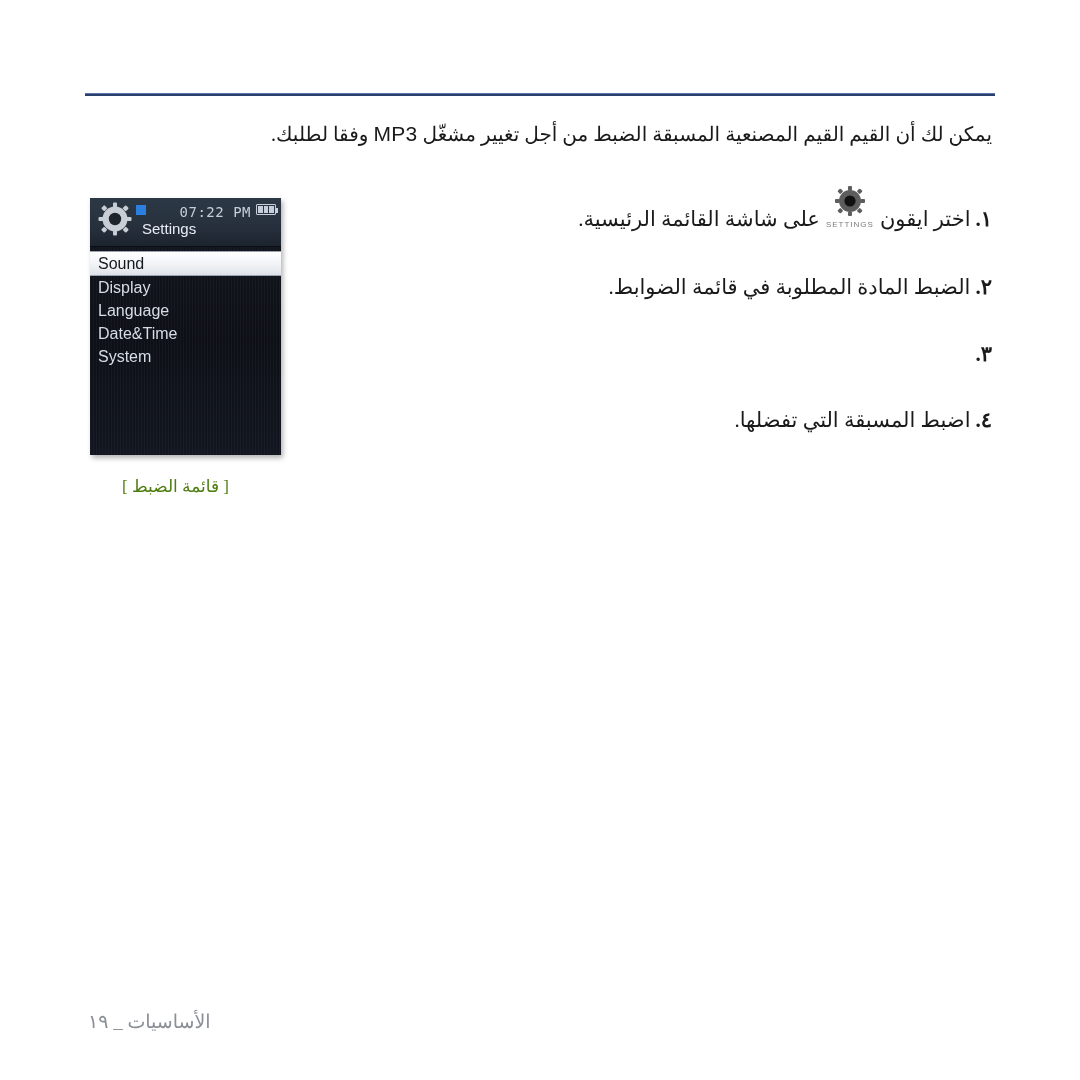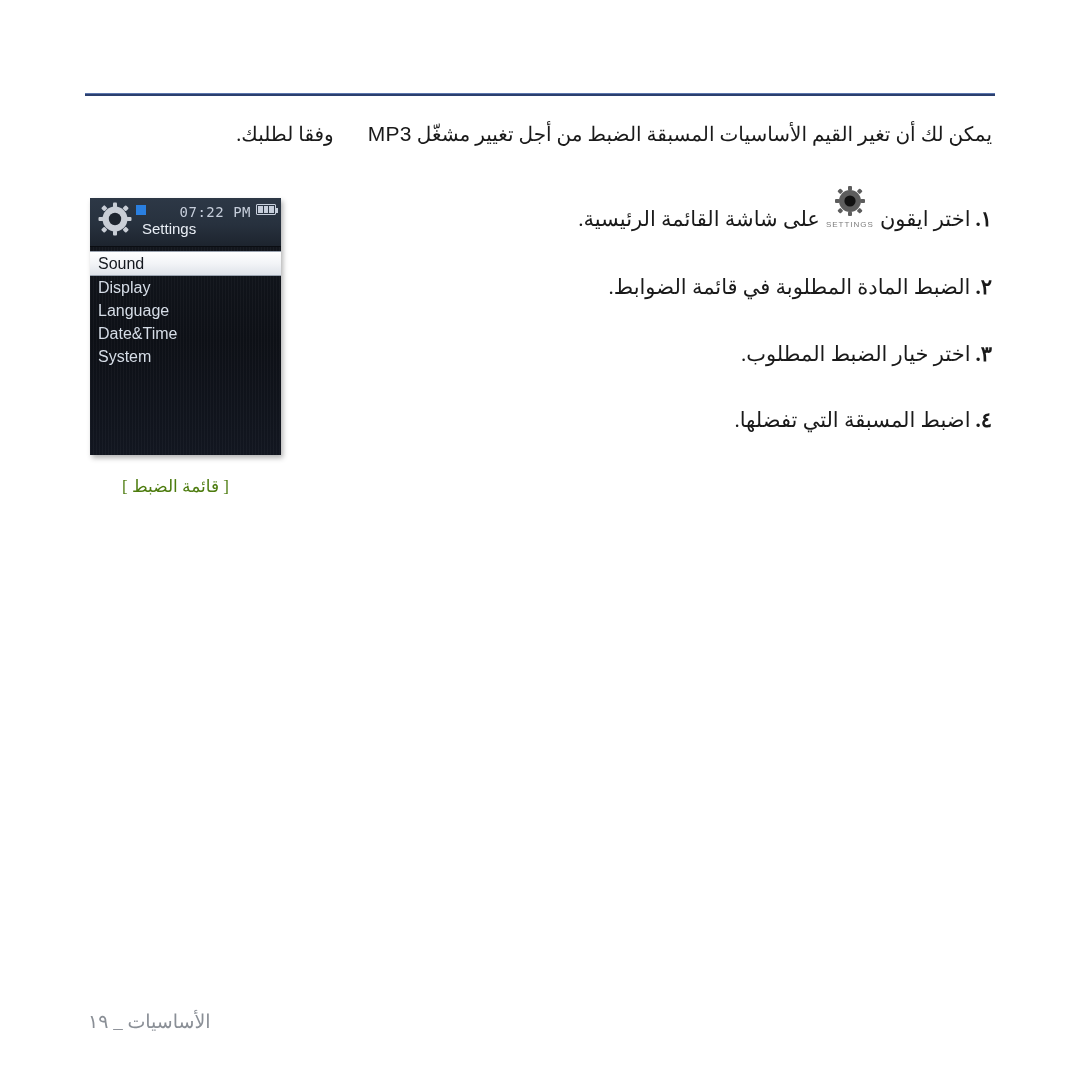--- a/index.html
+++ b/index.html
@@ -51,21 +51,20 @@
     text-align: right;
     direction: rtl;
     font-size: 20px;
     color: #1a1a1a;
     line-height: 1.5;
   }
   .intro .latin {
     font-family: "Liberation Sans", "DejaVu Sans", sans-serif;
     font-size: 21px;
     letter-spacing: 0.3px;
-    margin-left: 29px;
   }
 
   
   .device {
     position: absolute;
     left: 90px;
     top: 198px;
     width: 191px;
     height: 257px;
     background: #0a0c10;
@@ -250,21 +249,21 @@
   }
 </style>
 </head>
 <body>
 
 <div class="page">
 
   <div class="title-rule"></div>
 
   <div class="intro">
-    <span>يمكن لك أن تغير القيم الأساسيات المسبقة الضبط من أجل تغيير مشغّل </span><span class="latin">MP3</span><span> وفقا لطلبك.</span>
+    <span>يمكن لك أن القيم القيم المصنعية المسبقة الضبط من أجل تغيير مشغّل </span><span class="latin">MP3</span><span> وفقا لطلبك.</span>
   </div>
 
   <div class="device">
     <div class="device-screen">
 
       <div class="device-header">
         <span class="hdr-gear">
           <svg width="34" height="34" viewBox="0 0 34 34">
             <g fill="#c9ced6">
               <circle cx="17" cy="17" r="12.5"></circle>
@@ -332,21 +331,20 @@
       <span class="step-text">على شاشة القائمة الرئيسية.</span>
     </div>
 
     <div class="step step-2">
       <span class="step-num">٢.</span>
       <span class="step-text">الضبط المادة المطلوبة في قائمة الضوابط.</span>
     </div>
 
     <div class="step step-3">
       <span class="step-num">٣.</span>
-      <span class="step-text">اختر خيار الضبط المطلوب.</span>
     </div>
 
     <div class="step step-4">
       <span class="step-num">٤.</span>
       <span class="step-text">اضبط المسبقة التي تفضلها.</span>
     </div>
 
   </div>
 
   <div class="footer">الأساسيات _ ١٩</div>

